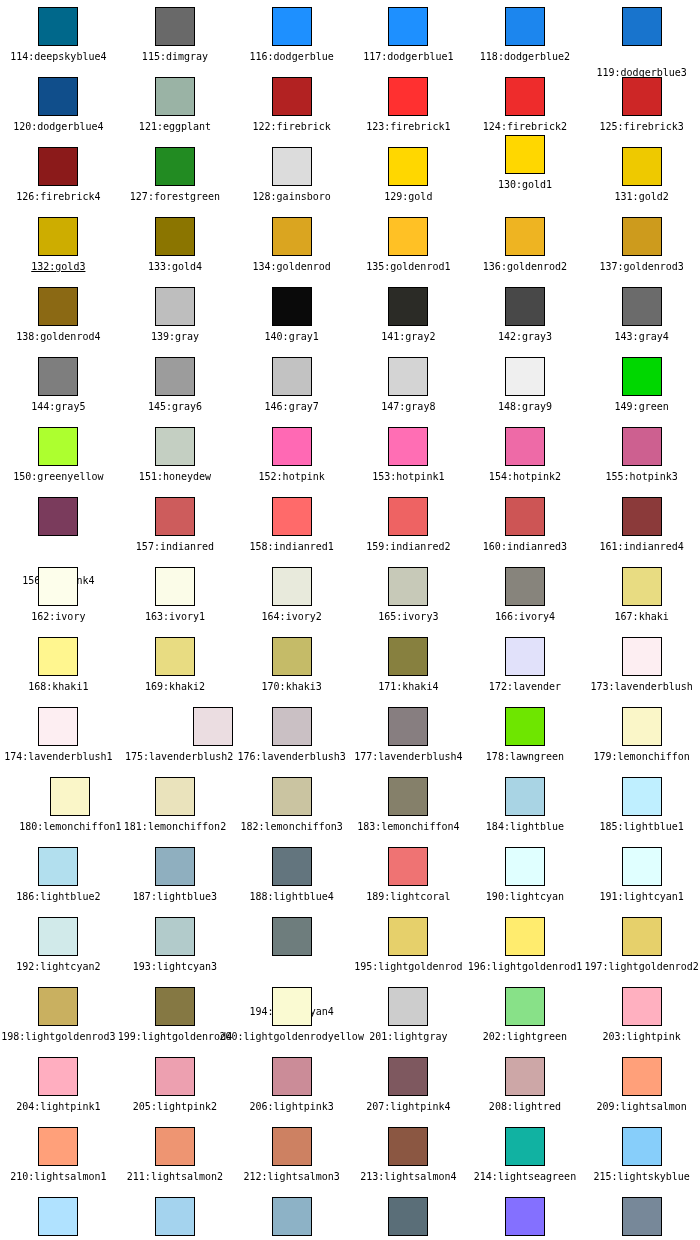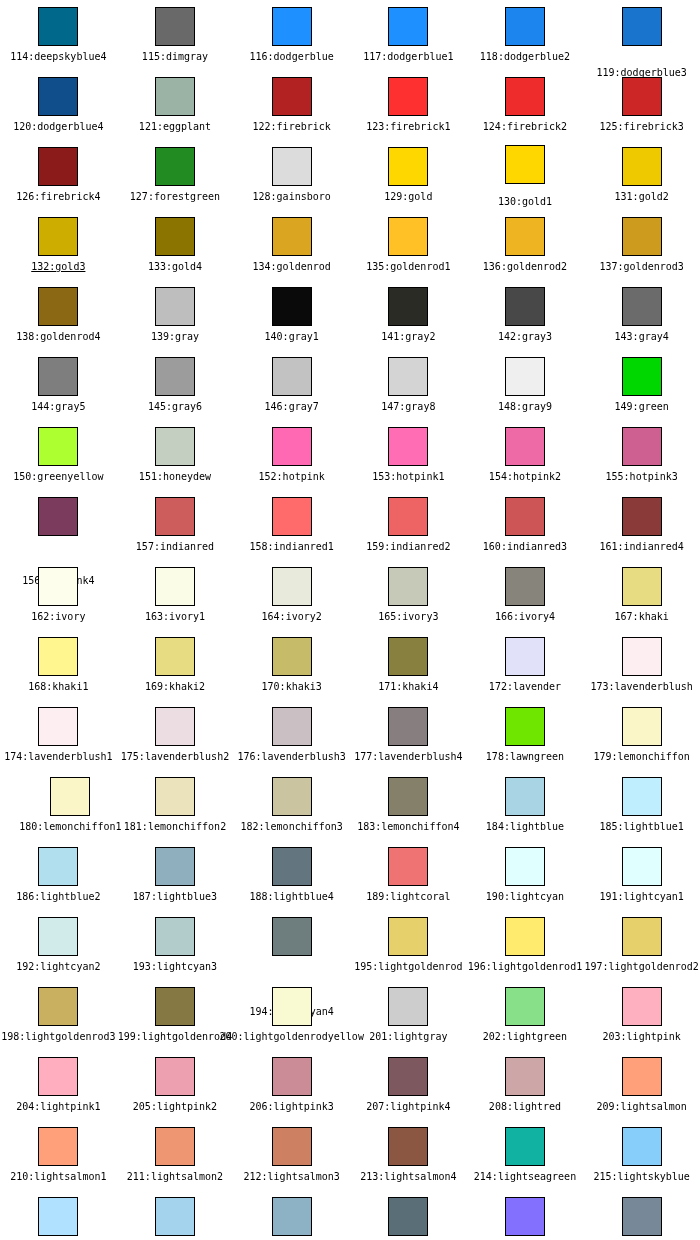--- a/index.html
+++ b/index.html
@@ -108,21 +108,21 @@
       <div class="swatch-label">127:forestgreen</div>
     </div>
     <div class="swatch-cell" style="left: 233.333px; top: 140px;">
       <div class="swatch-chip" style="background: rgb(220, 220, 220); border-color: rgb(0, 0, 0);"></div>
       <div class="swatch-label">128:gainsboro</div>
     </div>
     <div class="swatch-cell" style="left: 350px; top: 140px;">
       <div class="swatch-chip" style="background: rgb(255, 215, 0); border-color: rgb(0, 0, 0);"></div>
       <div class="swatch-label">129:gold</div>
     </div>
-    <div class="swatch-cell" style="left: 466.667px; top: 138px; justify-content: space-between;">
+    <div class="swatch-cell" style="left: 466.667px; top: 128px;">
       <div class="swatch-chip" style="background: rgb(255, 215, 0); border-color: rgb(0, 0, 0);"></div>
       <div class="swatch-label">130:gold1</div>
     </div>
     <div class="swatch-cell" style="left: 583.333px; top: 140px;">
       <div class="swatch-chip" style="background: rgb(238, 201, 0); border-color: rgb(0, 0, 0);"></div>
       <div class="swatch-label">131:gold2</div>
     </div>
     <div class="swatch-cell" style="left: 0px; top: 210px; text-decoration: underline;">
       <div class="swatch-chip" style="background: rgb(205, 173, 0); border-color: rgb(0, 0, 0);"></div>
       <div class="swatch-label">132:gold3</div>
@@ -288,21 +288,21 @@
       <div class="swatch-label">172:lavender</div>
     </div>
     <div class="swatch-cell" style="left: 583.333px; top: 630px;">
       <div class="swatch-chip" style="background: rgb(253, 238, 242); border-color: rgb(0, 0, 0);"></div>
       <div class="swatch-label">173:lavenderblush</div>
     </div>
     <div class="swatch-cell" style="left: 0px; top: 700px;">
       <div class="swatch-chip" style="background: rgb(253, 238, 242); border-color: rgb(0, 0, 0);"></div>
       <div class="swatch-label">174:lavenderblush1</div>
     </div>
-    <div class="swatch-cell" style="left: 116.667px; top: 700px;">
+    <div class="swatch-cell" style="left: 116.667px; top: 700px; align-items: flex-end;">
       <div class="swatch-chip" style="background: rgb(235, 221, 225); border-color: rgb(0, 0, 0);"></div>
       <div class="swatch-label">175:lavenderblush2</div>
     </div>
     <div class="swatch-cell" style="left: 233.333px; top: 700px;">
       <div class="swatch-chip" style="background: rgb(202, 192, 196); border-color: rgb(0, 0, 0);"></div>
       <div class="swatch-label">176:lavenderblush3</div>
     </div>
     <div class="swatch-cell" style="left: 350px; top: 700px;">
       <div class="swatch-chip" style="background: rgb(135, 126, 128); border-color: rgb(0, 0, 0);"></div>
       <div class="swatch-label">177:lavenderblush4</div>

